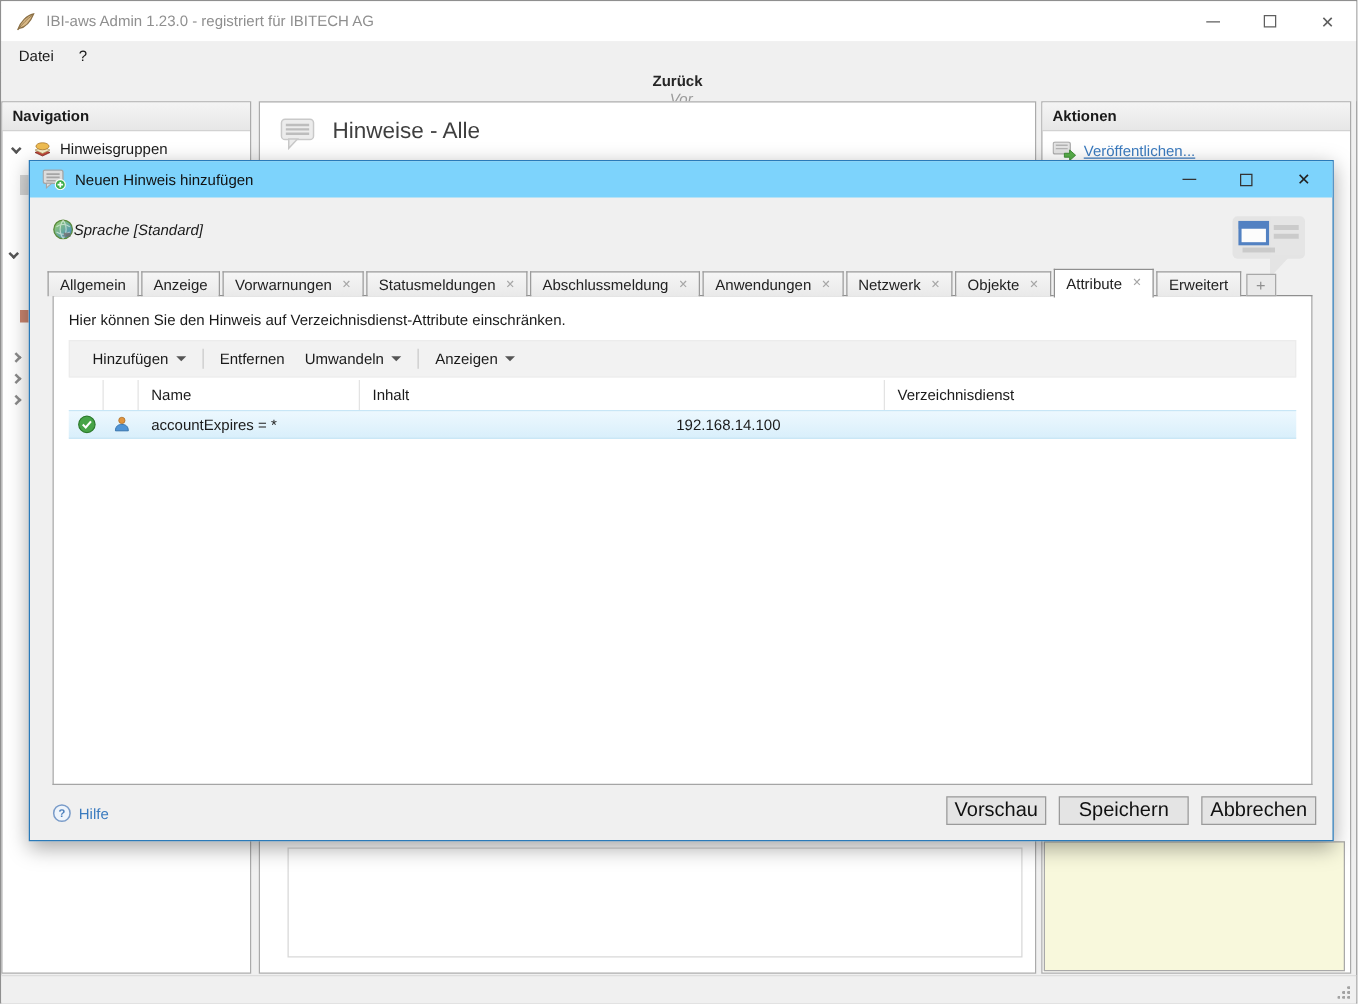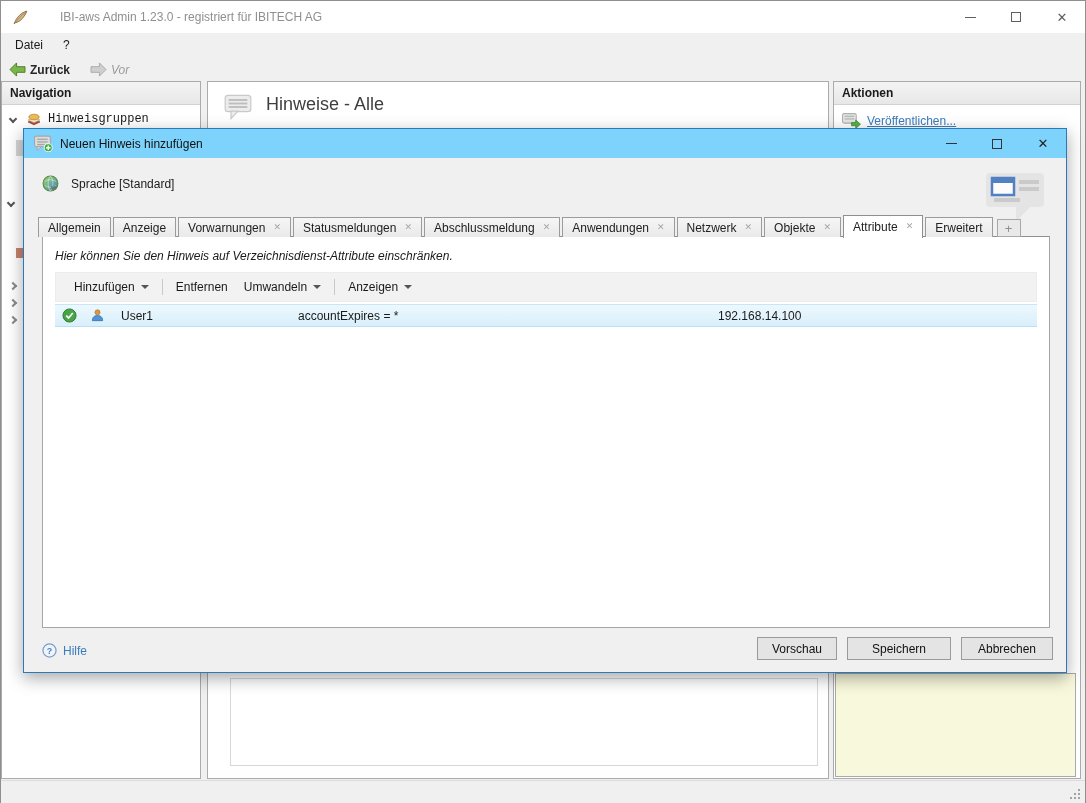--- a/index.html
+++ b/index.html
@@ -6,48 +6,48 @@
   html,body { width:1086px; height:803px; }
   body {
     font-family:"Liberation Sans","DejaVu Sans",sans-serif;
     font-size:12px; color:#1a1a1a; background:#f0f0f0; overflow:hidden;
   }
   .app { position:relative; width:1086px; height:803px; background:#f0f0f0;
          border:1px solid #8f8f8f; }
 
   
   .titlebar { position:absolute; left:0; top:0; width:100%; height:32px;
-              background:#ffffff; display:flex; align-items:center;gap:23px; }
+              background:#ffffff; display:flex; align-items:center; }
   .app-icon { width:17px; height:17px; margin-left:11px; }
   .title-text { margin-left:8px; color:#8f8f8f; font-size:12px; }
   .win-controls { position:absolute; right:0; top:0; height:32px; display:flex; }
   .win-btn { width:46px; height:32px; display:flex; align-items:center; justify-content:center; }
   .glyph-min { width:11px; height:1px; background:#5f5f5f; display:block; }
   .glyph-max { width:10px; height:10px; border:1px solid #5f5f5f; display:block; }
   .glyph-close { color:#5f5f5f; font-size:13px; line-height:1; }
 
   .menubar { position:absolute; left:0; top:32px; width:100%; height:25px;
              background:#f0f0f0; display:flex; align-items:center; }
   .menu-item { padding:0 10px; height:25px; line-height:25px; }
   .menu-item:first-child { margin-left:4px; }
 
   .main-toolbar { position:absolute; left:0; top:57px; width:100%; height:23px;
-                  background:#f0f0f0; display:flex; align-items:center; }
+                  background:#f0f0f0; display:flex; align-items:center;flex-direction:column; }
   .nav-arrow { width:17px; height:15px; }
   .tb-back-label { font-weight:bold; color:#262626; margin:0 6px 0 4px; }
   .tb-fwd-label { color:#9a9a9a; margin-left:4px;font-style:italic; }
   .main-toolbar .spacer { width:8px; }
 
   
   .panel-header { height:23px; background:linear-gradient(#f4f4f4,#e7e7e7);
                   border-bottom:1px solid #d2d2d2; font-weight:bold;
                   line-height:23px; padding-left:8px; color:#1a1a1a; }
   .nav-panel { position:absolute; left:0; top:80px; width:200px; height:698px;
                background:#fff; border:1px solid #ababab; }
-  .tree-row { display:flex; align-items:center; height:20px; margin-top:4px;font-family:Liberation Mono, monospace; }
+  .tree-row { display:flex; align-items:center; height:20px; margin-top:4px; }
   .chev { display:inline-block; width:6px; height:6px;
           border-right:2px solid #555; border-bottom:2px solid #555; }
   .chev.down { transform:rotate(45deg); }
   .chev.right { transform:rotate(-45deg); border-color:#8a8a8a; }
   .tree-chev { margin-left:8px; }
   .tree-icon { width:16px; height:14px; margin-left:10px; }
   .tree-label { margin-left:6px; }
   .frag { position:absolute; }
   .frag-sel { left:14px; top:58px; width:7px; height:16px; background:#d6d6d6; }
   .frag-icon { left:14px; top:166px; width:7px; height:10px; background:#b55b3e; opacity:.75; }
@@ -90,41 +90,41 @@
   .dlg-icon { width:19px; height:17px; margin-left:10px; }
   .dlg-title { margin-left:7px; color:#111; }
   .dlg-controls { position:absolute; right:0; top:0; height:29px; display:flex; }
   .dlg-btn { width:46px; height:29px; display:flex; align-items:center; justify-content:center; }
   .dlg-glyph-min { width:11px; height:1px; background:#333; display:block; }
   .dlg-glyph-max { width:10px; height:10px; border:1px solid #333; display:block; }
   .dlg-glyph-close { color:#222; font-size:13px; line-height:1; }
 
   .lang-row { position:absolute; left:18px; top:46px; display:flex; align-items:center; }
   .globe-icon { width:17px; height:17px; }
-  .lang-label { margin-left:12px; }
+  .lang-label { margin-left:0;font-style:italic; }
 
   .watermark { position:absolute; right:16px; top:36px; width:68px; height:58px; opacity:.95; }
 
   .tabstrip { position:absolute; left:14px; top:85px; height:23px;
               display:flex; align-items:flex-end; z-index:3; }
   .tab { display:flex; align-items:center; height:20px; padding:0 9px;
          background:linear-gradient(#f6f6f6,#e9e9e9); border:1px solid #9b9b9b;
          border-bottom:none; margin-right:2px; font-size:12px; color:#222;
          cursor:default; white-space:nowrap; }
   .tab-close { margin-left:8px; color:#a6a6a6; font-size:9px; line-height:1; cursor:pointer; }
   .tab.active { background:#fff; height:23px; margin-bottom:-1px; padding-bottom:1px;
                 border:1px solid #8f8f8f; border-bottom:none; z-index:4; }
   .tab-add { width:24px; height:18px; margin-left:2px; background:#e9e9e9;
              border:1px solid #a8a8a8; color:#8f8f8f; display:flex; align-items:center;
              justify-content:center; font-size:13px; cursor:pointer; }
 
   .content-panel { position:absolute; left:18px; top:107px; width:1008px; height:392px;
                    background:#fff; border:1px solid #a5a5a5; border-top:1px solid #8f8f8f;
                    padding:12px; z-index:2; }
-  .instruction { color:#1a1a1a;font-style:italic; }
+  .instruction { color:#1a1a1a; }
   .grid-toolbar { margin-top:9px; height:30px; background:#f2f2f2;
                   border:1px solid #ececec; display:flex; align-items:center;
                   padding:0 10px; }
   .gt-item { display:flex; align-items:center; padding:0 8px; height:22px; cursor:pointer; }
   .gt-caret { margin-left:6px; width:0; height:0; border-left:4px solid transparent;
               border-right:4px solid transparent; border-top:4px solid #555; }
   .gt-sep { width:1px; height:16px; background:#c9c9c9; margin:0 5px; }
 
   .grid { margin-top:2px; }
   .grid-head { display:flex; height:24px; align-items:center; }
@@ -142,21 +142,21 @@
   .grid-row .gc { border-right:none; }
   .cell-icon { width:15px; height:15px; display:block; }
 
   .dlg-footer { position:absolute; left:0; bottom:0; width:100%; height:46px; }
   .help-link { position:absolute; left:18px; bottom:14px; display:flex;
                align-items:center; cursor:pointer; }
   .help-icon { width:15px; height:15px; }
   .help-label { color:#3b7bbf; margin-left:6px; }
   .footer-btns { position:absolute; right:13px; bottom:12px; display:flex; gap:10px; }
   .btn { height:23px; background:#e4e4e4; border:1px solid #9a9a9a; color:#111;
-         font-size:12px; display:flex; align-items:center; justify-content:center;
+         font-size:16px; display:flex; align-items:center; justify-content:center;
          cursor:pointer; font-family:inherit; }
   .btn-preview { width:80px; } .btn-save { width:104px; } .btn-cancel { width:92px; }
 </style>
 </head>
 <body>
 
 <div class="app">
 
   <div class="titlebar">
     <svg class="app-icon" viewBox="0 0 16 16">
@@ -364,34 +364,40 @@
           <span class="gt-caret"></span>
         </div>
         <span class="gt-sep"></span>
         <div class="gt-item">
           <span>Anzeigen</span>
           <span class="gt-caret"></span>
         </div>
       </div>
 
       <div class="grid">
+        <div class="grid-head">
+          <div class="gc gc-ic1"></div>
+          <div class="gc gc-ic2"></div>
+          <div class="gc gc-name">Name</div>
+          <div class="gc gc-content">Inhalt</div>
+          <div class="gc gc-dir">Verzeichnisdienst</div>
+        </div>
         <div class="grid-row">
           <div class="gc gc-ic1">
             <svg class="cell-icon" viewBox="0 0 16 16">
               <circle cx="8" cy="8" r="7" fill="#47a447" stroke="#2d7a2d"></circle>
               <path d="M4.5 8.2 L7 10.6 L11.5 5.4" stroke="#fff" stroke-width="1.8" fill="none"></path>
             </svg>
           </div>
           <div class="gc gc-ic2">
             <svg class="cell-icon" viewBox="0 0 16 16">
               <circle cx="8" cy="4.6" r="2.7" fill="#e0953f" stroke="#a86a24" stroke-width="0.6"></circle>
               <path d="M2.5 13.5 C2.5 9.5 5 8 8 8 C11 8 13.5 9.5 13.5 13.5 Z" fill="#4f94d6" stroke="#2f6ea8" stroke-width="0.8"></path>
             </svg>
           </div>
-          <div class="gc gc-name">User1</div>
           <div class="gc gc-content">accountExpires = *</div>
           <div class="gc gc-dir">192.168.14.100</div>
         </div>
       </div>
     </div>
 
     <div class="dlg-footer">
       <div class="help-link">
         <svg class="help-icon" viewBox="0 0 16 16">
           <circle cx="8" cy="8" r="7" fill="#eef4fb" stroke="#7a9cc9" stroke-width="1.3"></circle>

